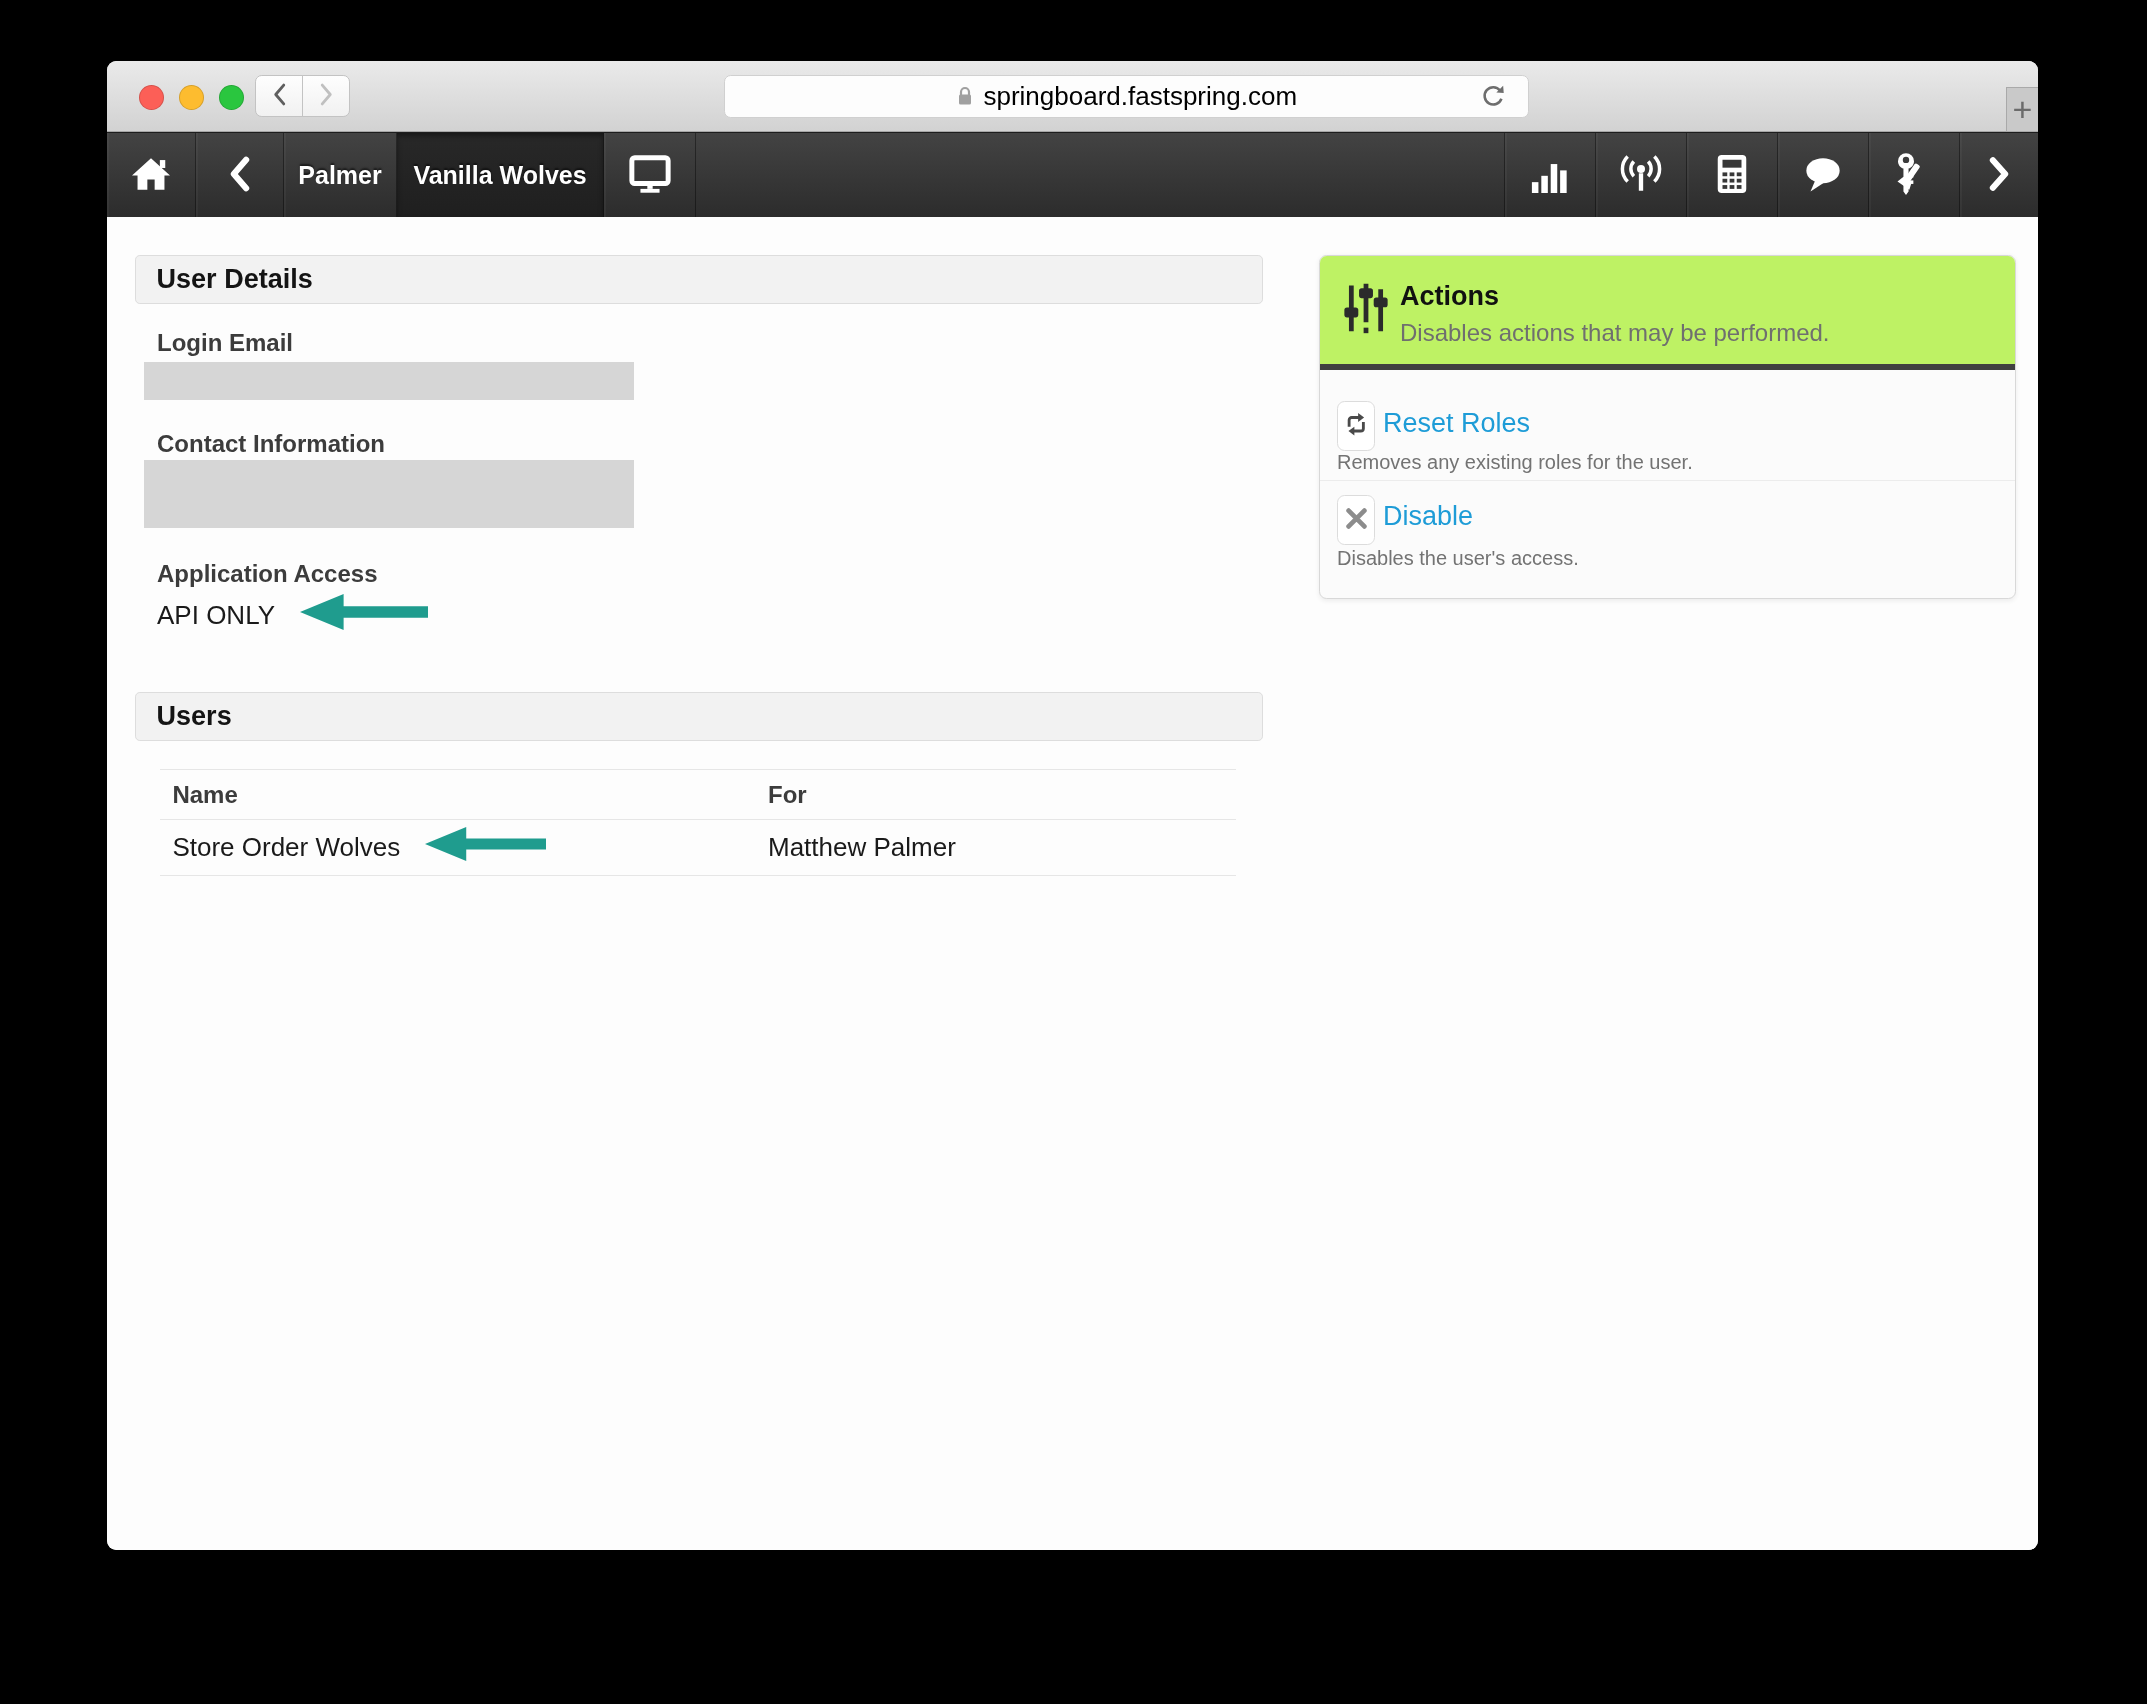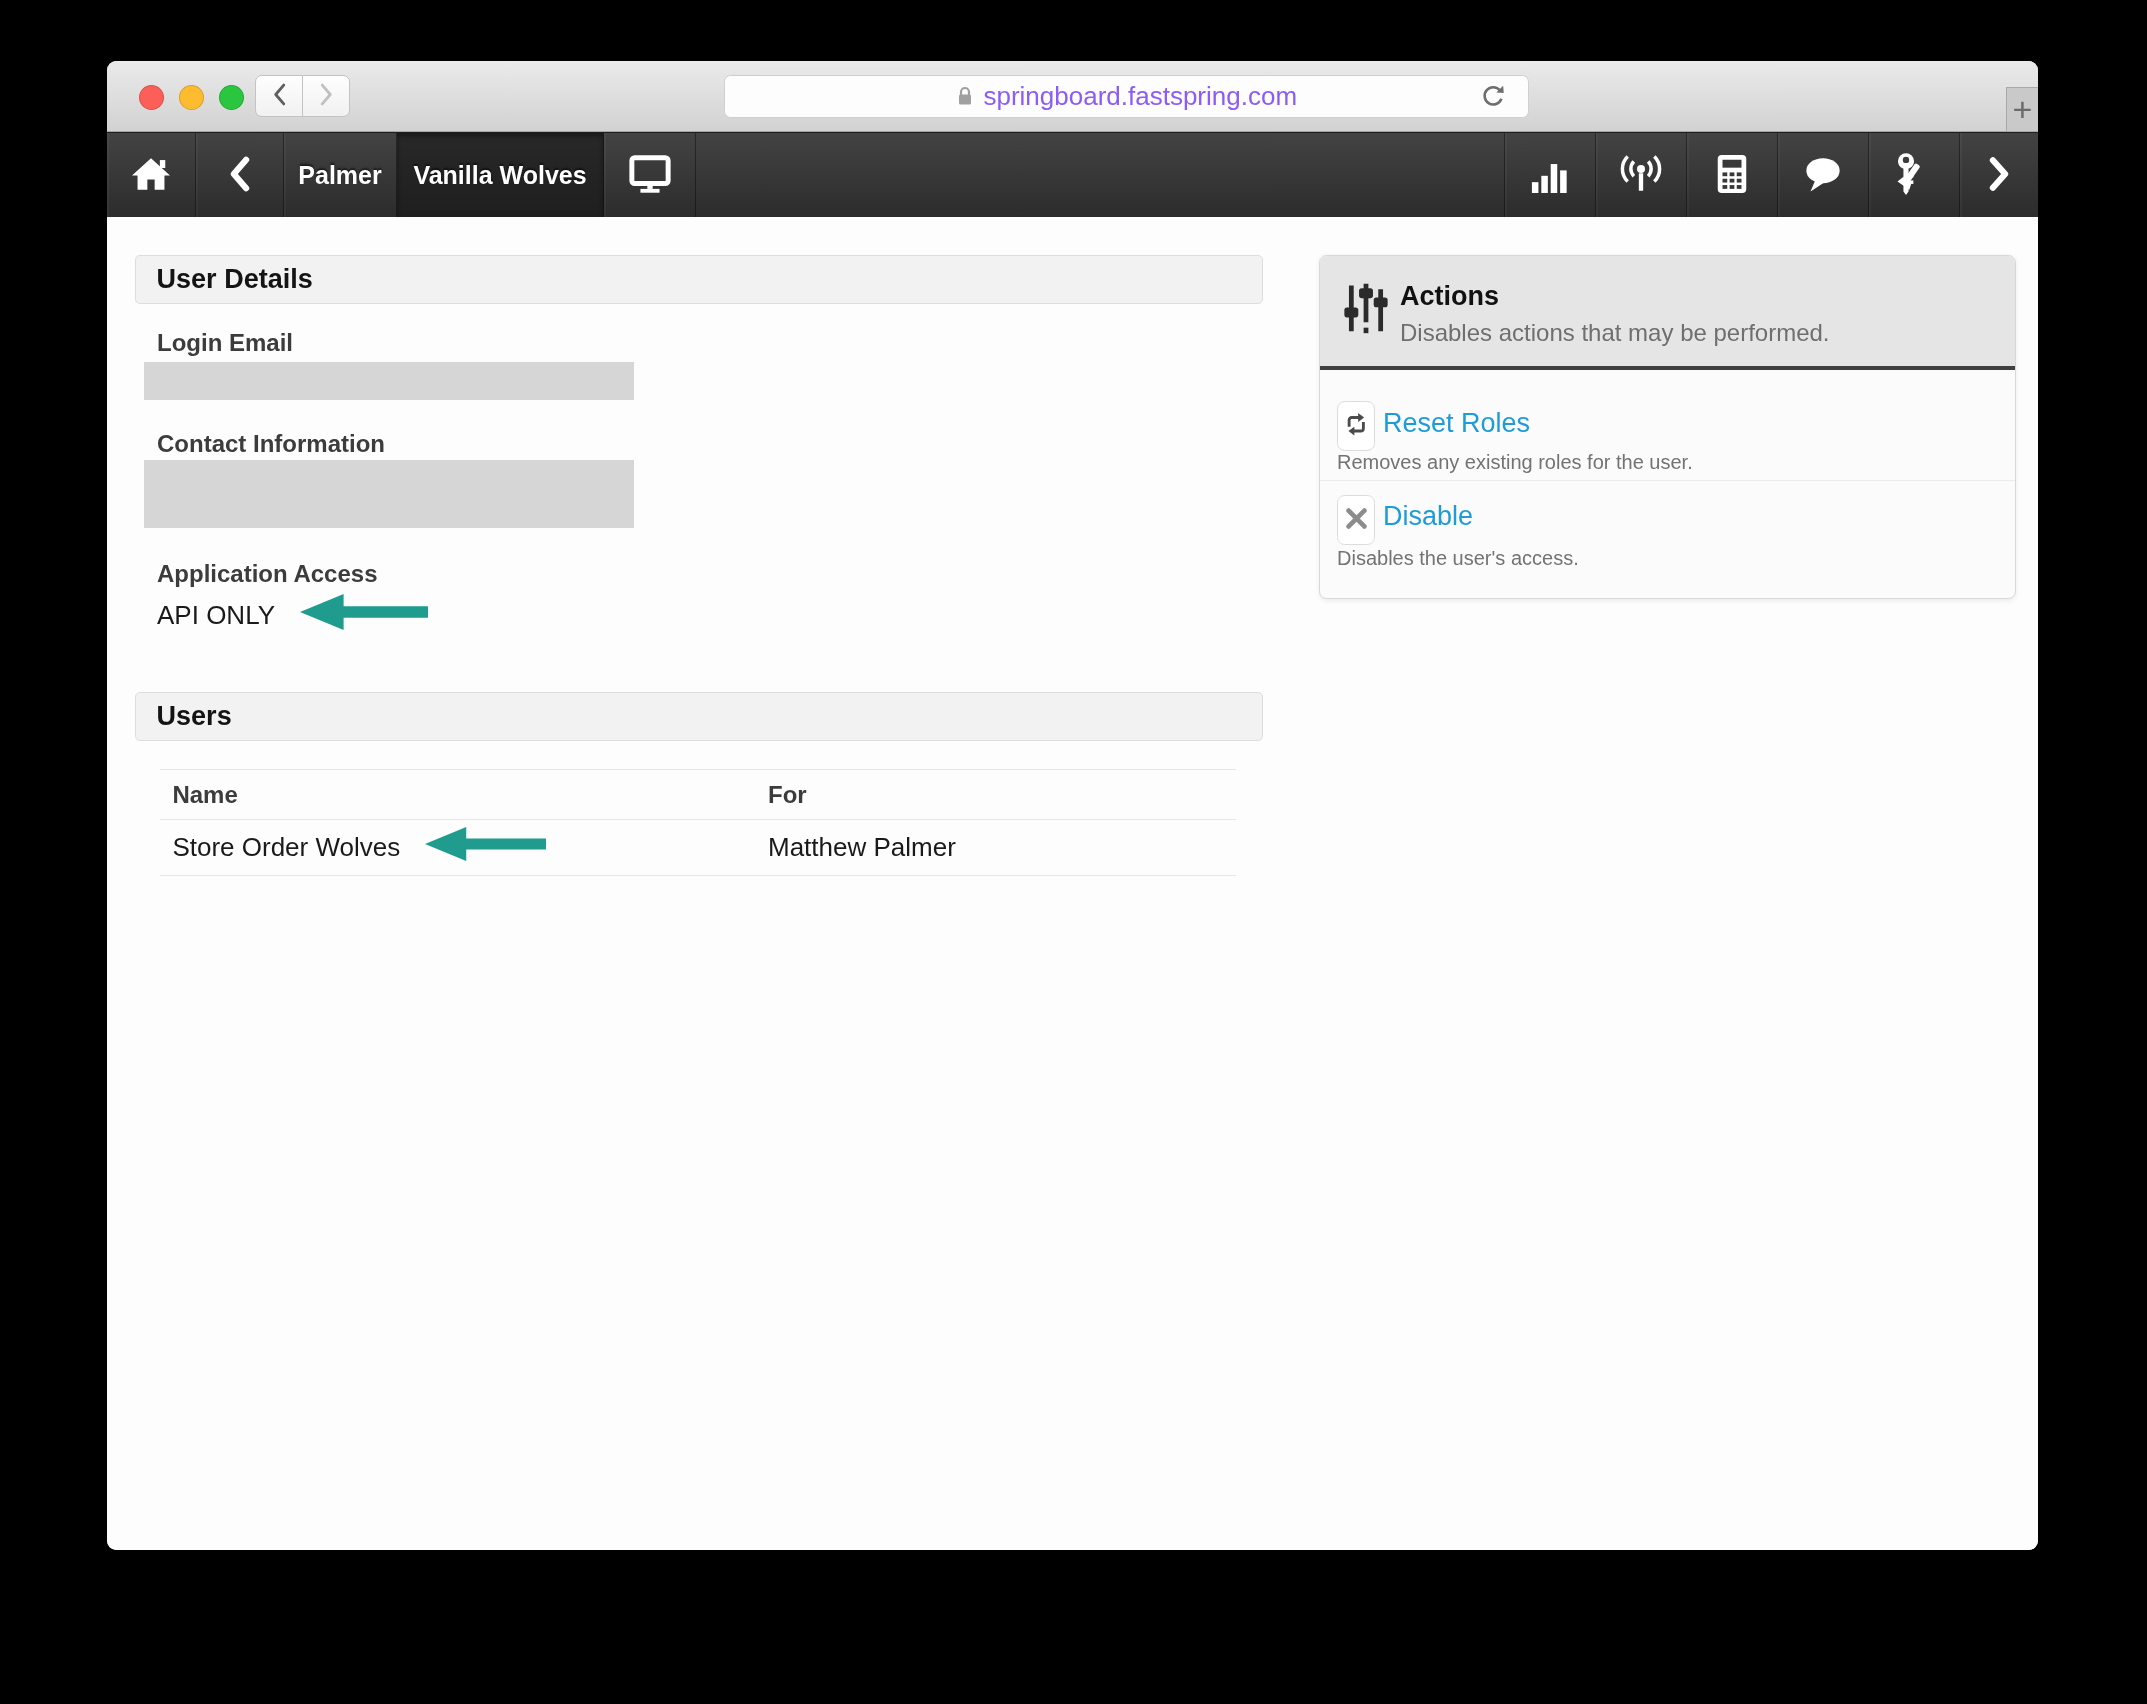--- a/index.html
+++ b/index.html
@@ -19,21 +19,21 @@
   .tl.yellow { left:72px;  background:#fdbc2f; }
   .tl.green  { left:112px; background:#2ac63f; }
   .navbuttons { position:absolute; left:148px; top:14.3px; display:flex; }
   .navbtn { width:48px; height:42px; background:linear-gradient(#fefefe,#f1f1f1);
     border:1px solid #c3c3c3; display:flex; align-items:center; justify-content:center; }
   .navbtn.back    { border-radius:6.7px 0 0 6.7px; }
   .navbtn.forward { border-radius:0 6.7px 6.7px 0; margin-left:-1px; }
   .urlfield { position:absolute; left:617px; top:14.3px; width:805px; height:43px;
     background:#fdfdfd; border:1px solid #d0d0d0; border-radius:6.7px;
     display:flex; align-items:center; justify-content:center;
-    font-size:26px; color:#8b5cf6; }
+    font-size:26px; color:#000000; }
   .urlfield .lock { margin-right:9.5px; display:flex; }
   .reloadbtn { position:absolute; left:1370px; top:21px; width:32px; height:32px;
     display:flex; align-items:center; justify-content:center; cursor:default; }
   .newtabbtn { position:absolute; right:0; top:26px; width:32px; height:45px;
     background:#c9c9c9; border:1.9px solid #a9a9a9; border-right:none;
     display:flex; align-items:center; justify-content:center;
     font-size:34px; font-weight:200; color:#6b6b6b; }
 
   
   .navbar { flex:none; height:85px; display:flex; align-items:stretch;
@@ -84,21 +84,21 @@
   .trow.head { height:51px; border-top:1px solid #e6e6e6;
     font-weight:bold; font-size:24px; color:#3c3c3c; }
   .trow.data { height:56px; font-size:26px; color:#1a1a1a; }
   .tcell-name { width:608px; padding-left:12.4px; display:flex; align-items:center; }
   .tcell-for  { flex:1; }
 
   
   .actions-panel { position:absolute; left:1212px; top:38px; width:697px; height:344px;
     background:#fbfbfb; border:1px solid #d8d8d8; border-radius:7.6px;
     box-shadow:0 1.9px 4.8px rgba(0,0,0,.07); overflow:hidden; }
-  .ap-header { height:114px; background:#e5e5e5; border-bottom:4px solid #404040;
+  .ap-header { height:114px; background:#bef264; border-bottom:6px solid #404040;
     position:relative; }
   .ap-icon  { position:absolute; left:22px; top:24px; }
   .ap-title { position:absolute; left:80px; top:25px; font-weight:bold;
     font-size:27px; color:#111; }
   .ap-sub   { position:absolute; left:80px; top:63px; font-size:24px; color:#6f6f6f; }
   .ap-body  { position:relative; height:228px; }
   .ap-iconbox { position:absolute; left:17px; width:38px; height:50px;
     border:1px solid #dcdcdc; border-radius:7.6px; background:#fff;
     display:flex; align-items:center; justify-content:center; }
   .ap-iconbox.r1 { top:31px; }

